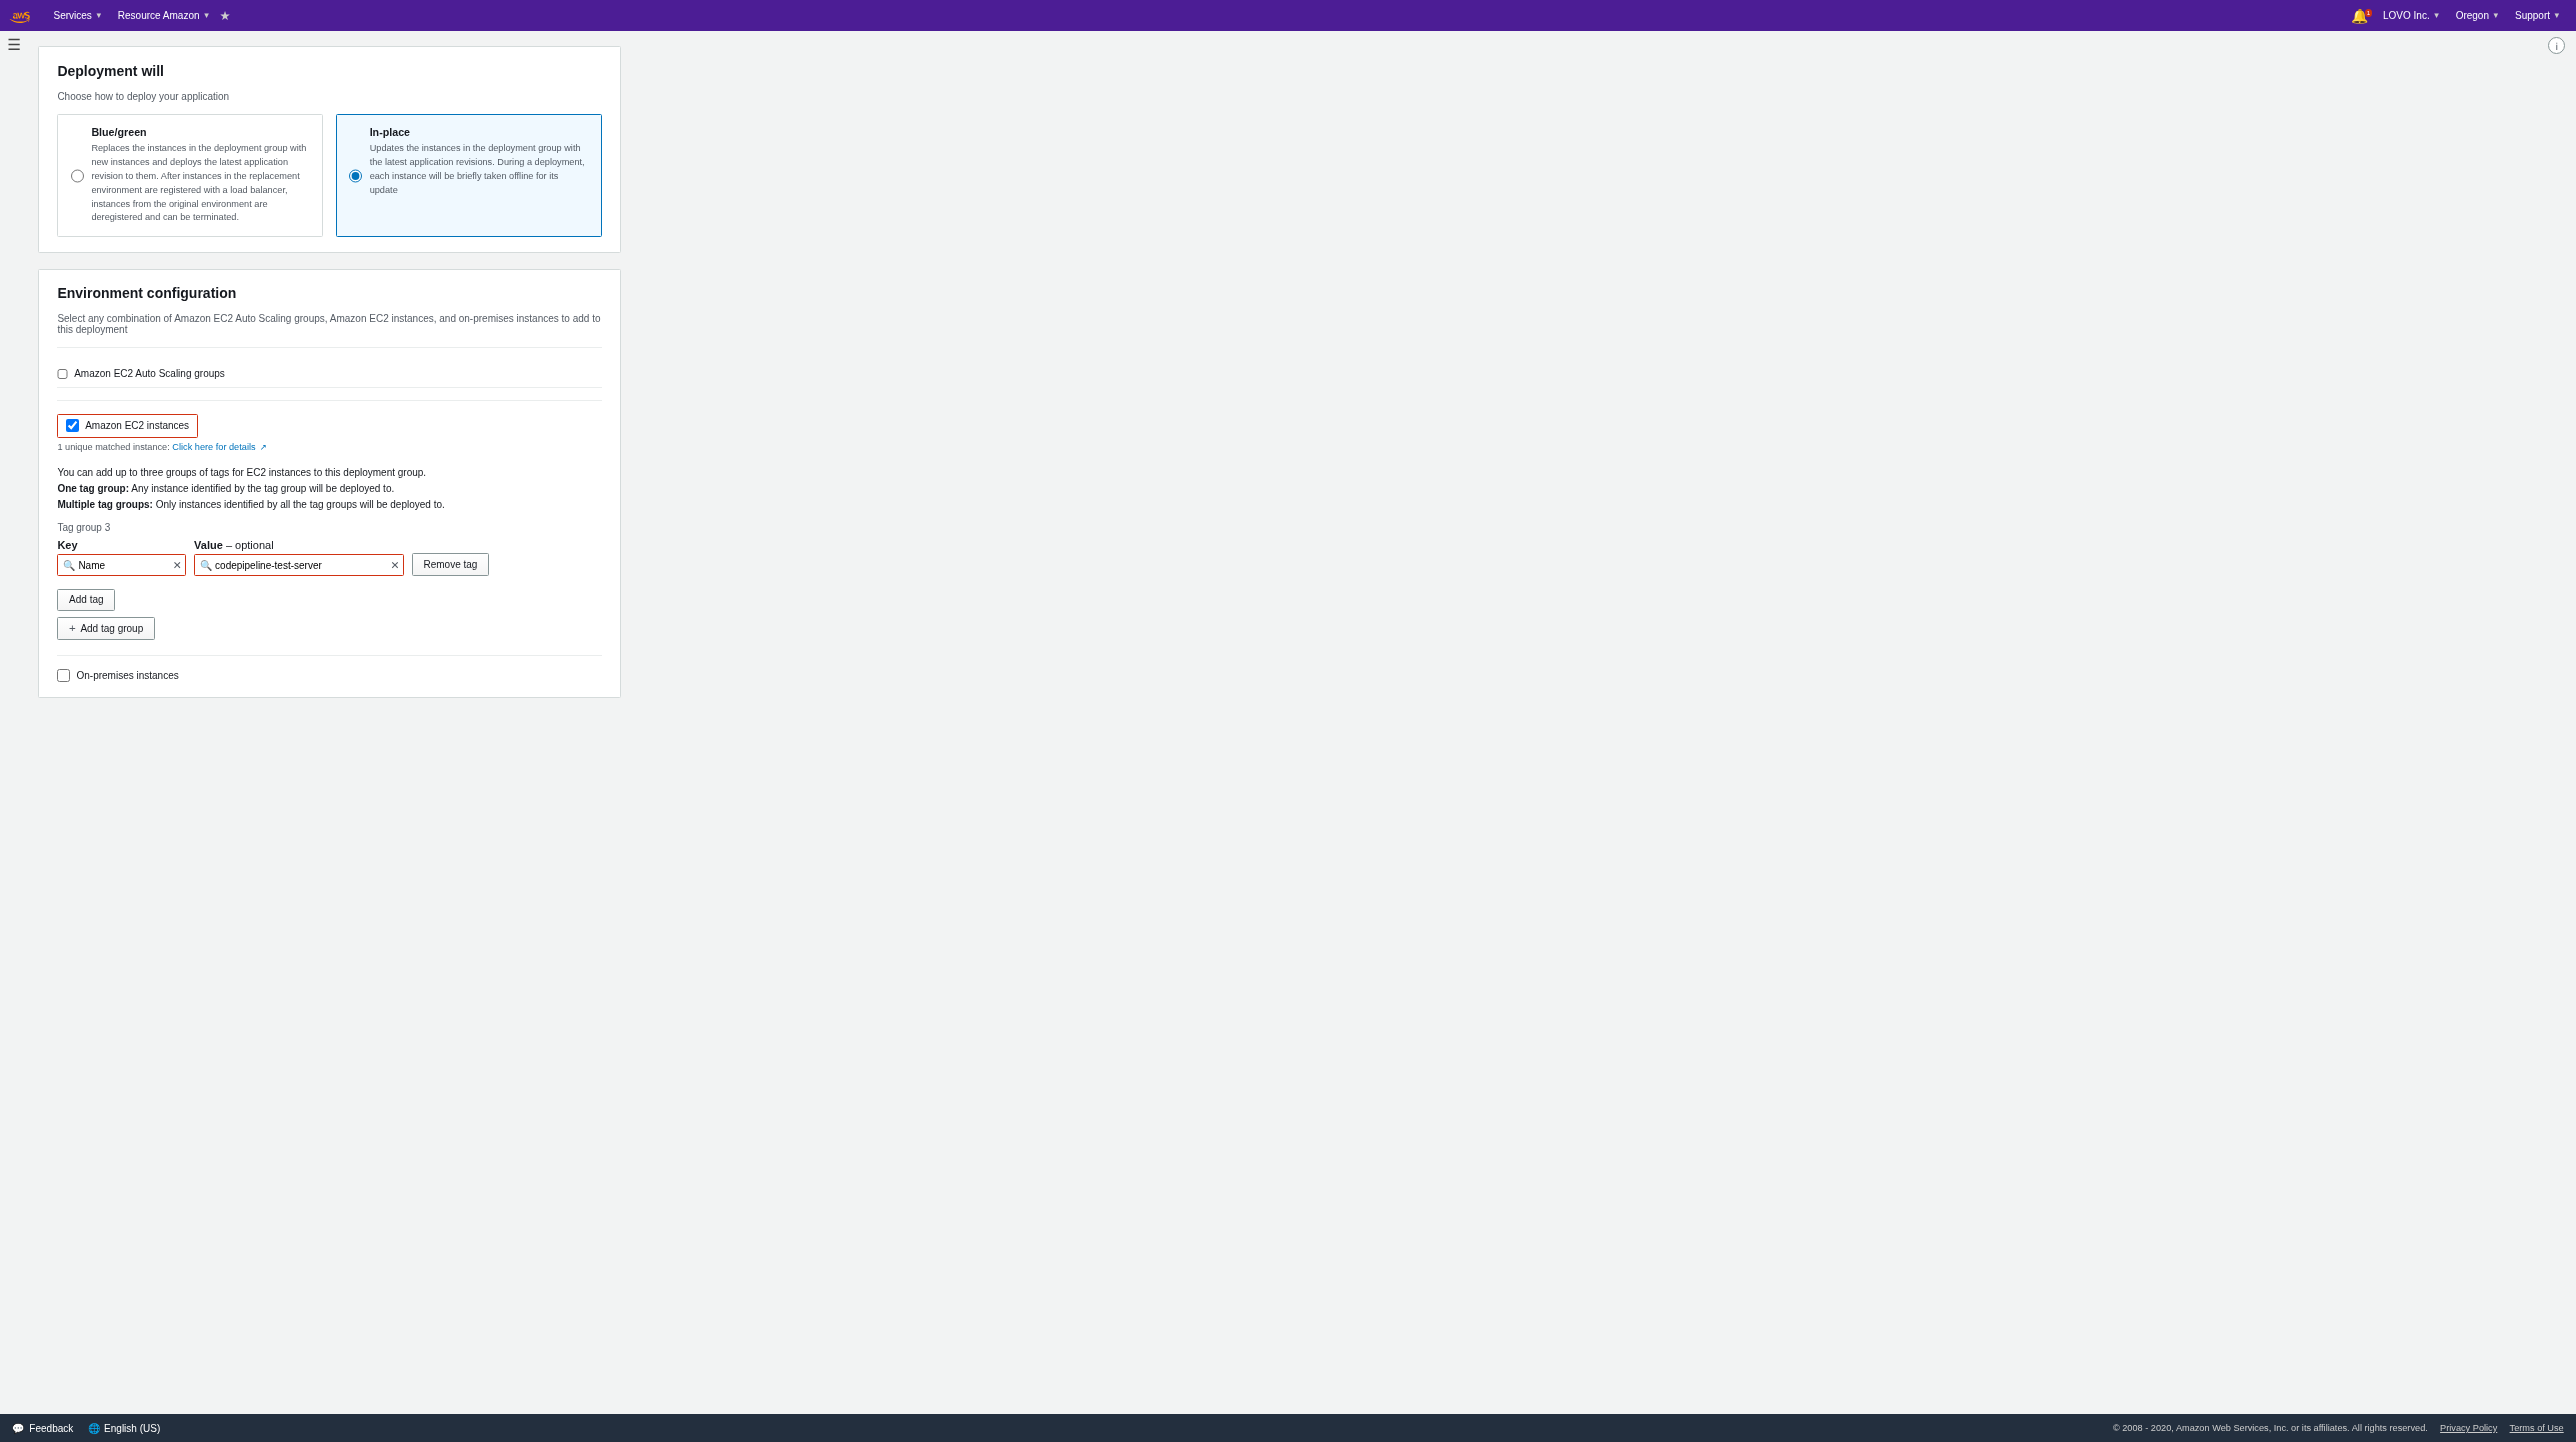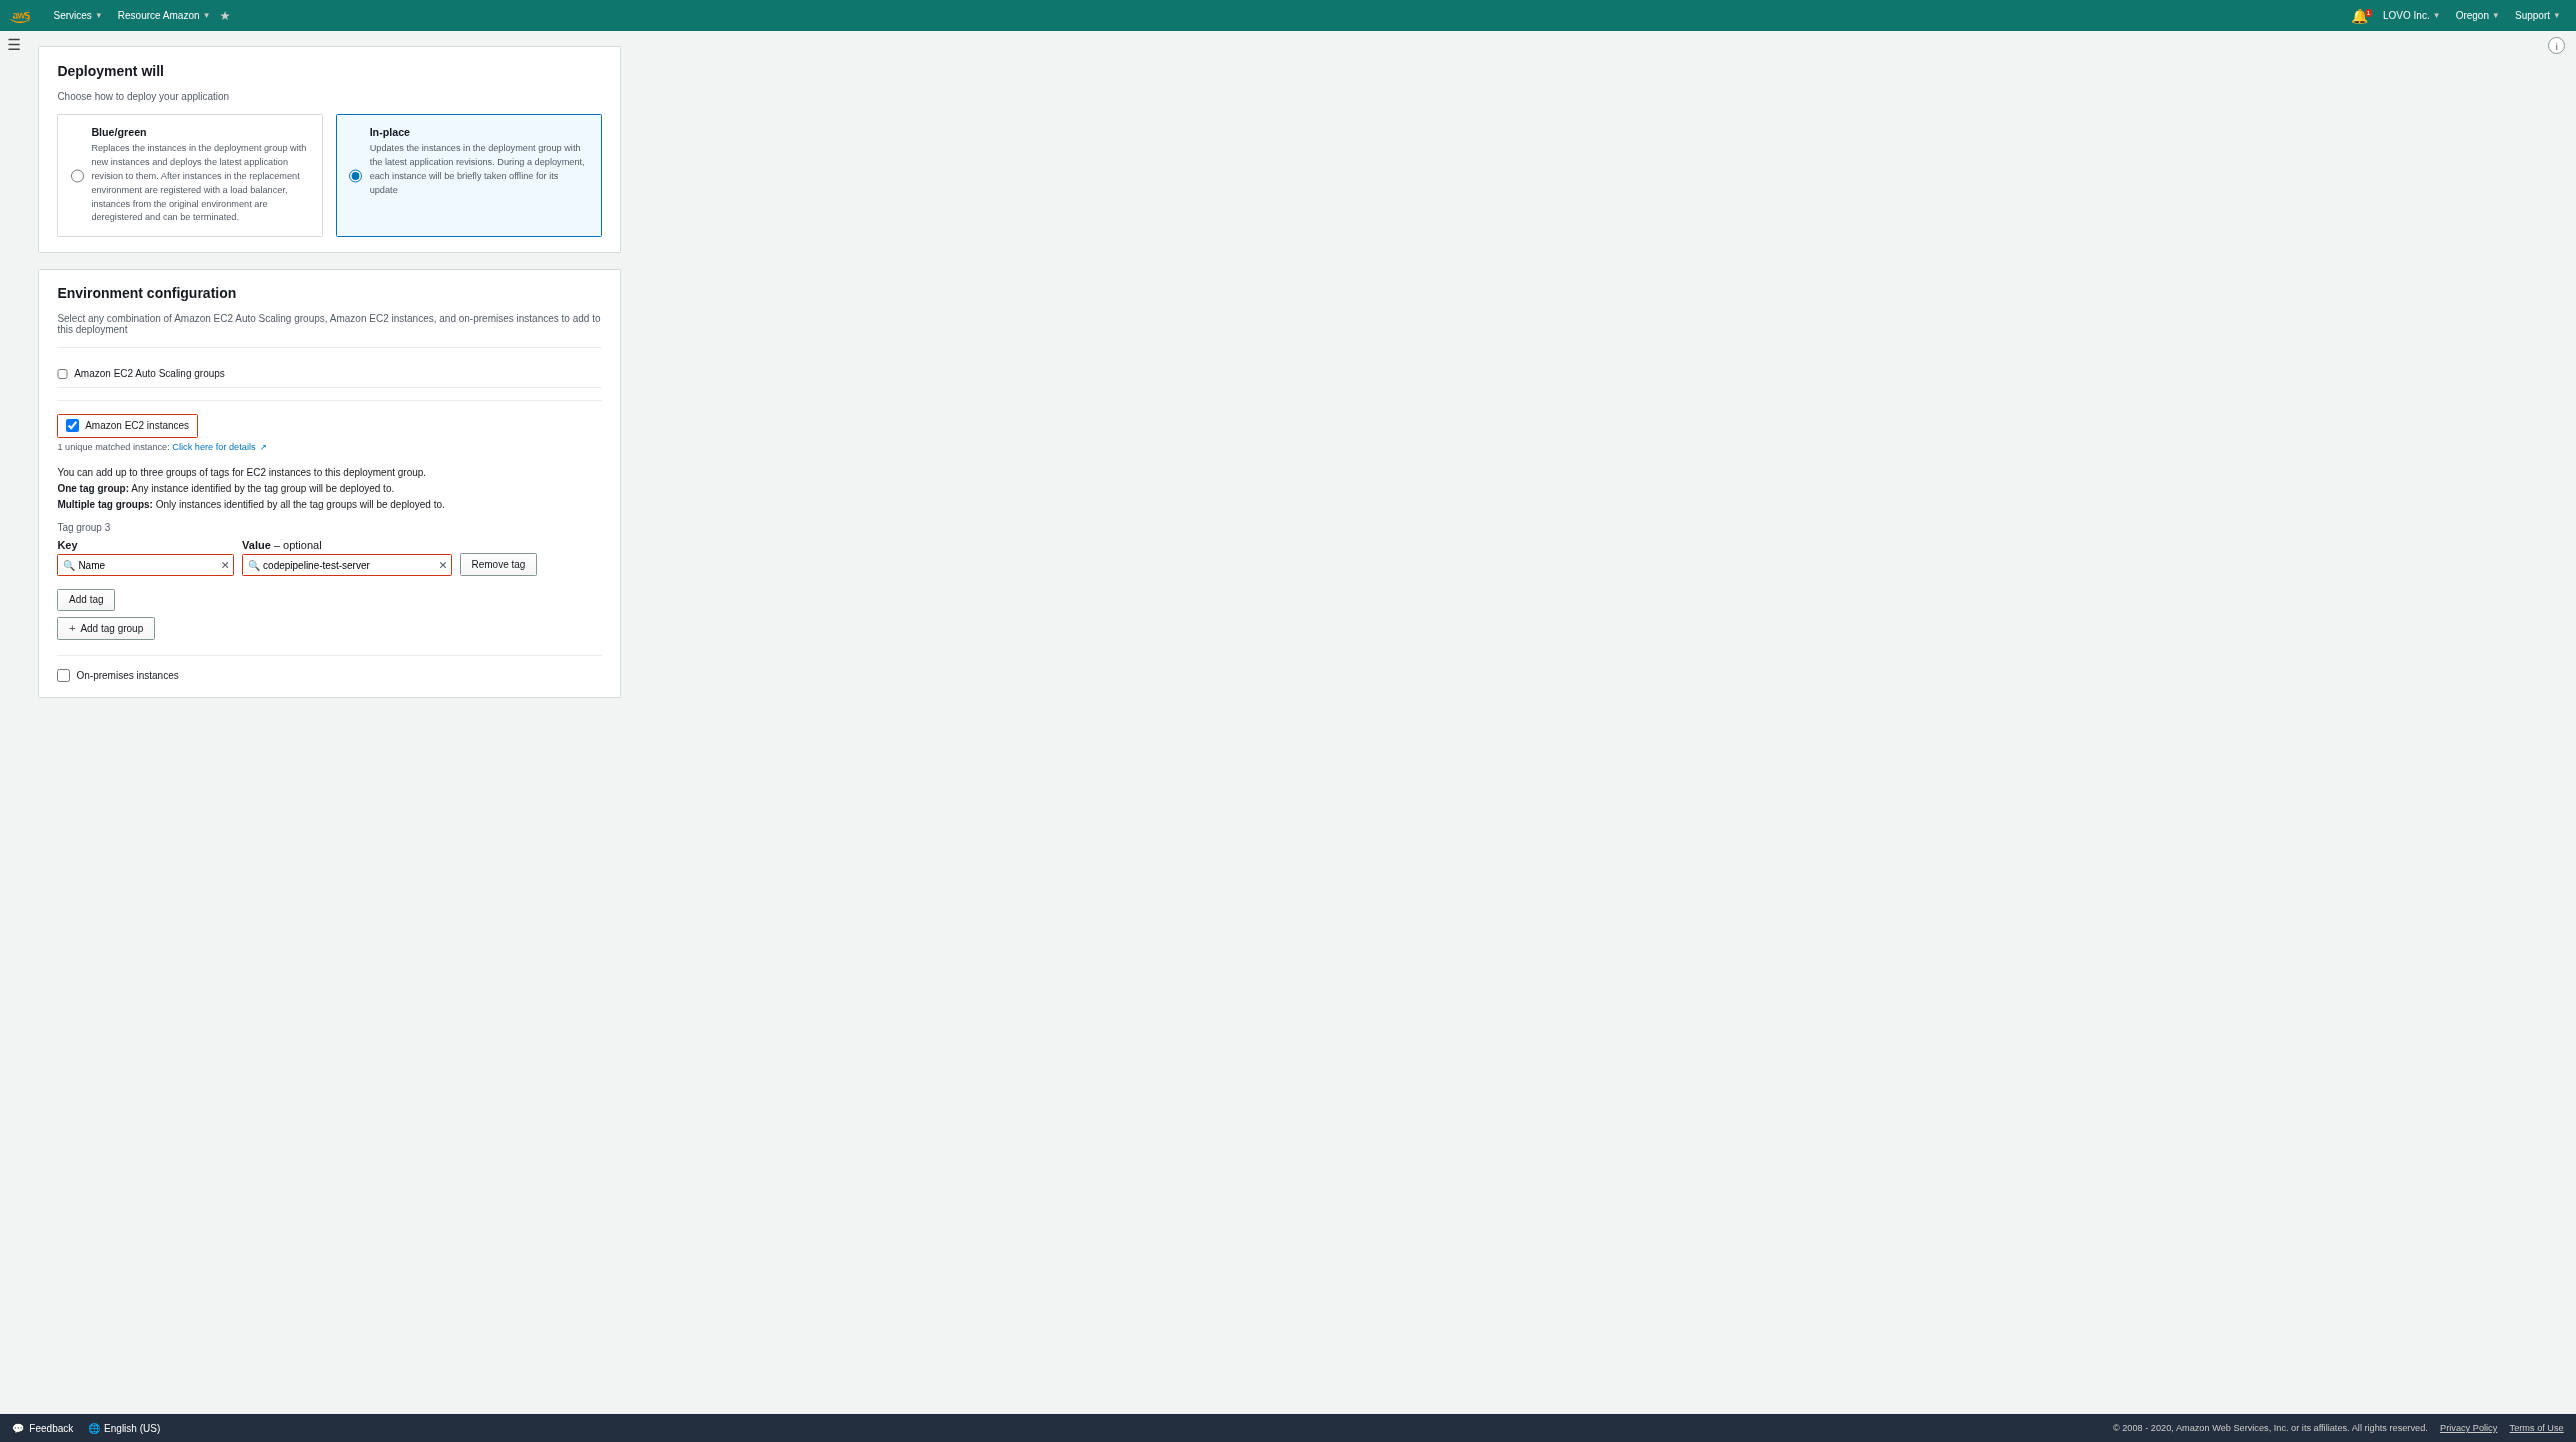--- a/index.html
+++ b/index.html
@@ -1,20 +1,20 @@
 <!DOCTYPE html>
 <html style="font-size:12.3px"><head>
   <meta charset="utf-8">
   <style>
     * { box-sizing: border-box; margin: 0; padding: 0; }
     body { font-family: "Amazon Ember", Arial, sans-serif; font-size: 10.7px; background: #f2f3f3; color: #16191f; }
 
     
     .top-nav {
-      background: #0f766e;
+      background: #4c1d95;
       height: 31px;
       display: flex;
       align-items: center;
       padding: 0 9.2px;
       gap: 3.1px;
       position: relative;
       z-index: 100;
     }
     .top-nav .aws-logo {
       display: flex; align-items: center; margin-right: 6.1px;
@@ -165,21 +165,21 @@
     }
     .search-input-wrap .search-icon {
       position: absolute; left: 6.1px;
       color: #545b64; font-size: 10px;
     }
     .search-input {
       border: 0.8px solid #d5dbdb;
       border-radius: 1.5px;
       padding: 4.6px 21.5px 4.6px 20px;
       font-size: 10px;
-      width: 177px;
+      width: 129px;
       outline: none;
     }
     .search-input.highlighted { border: 1.5px solid #d13212; }
     .input-clear {
       position: absolute; right: 4.6px;
       color: #545b64; font-size: 10.7px; cursor: pointer;
     }
     .input-wrap-wide .search-input { width: 210px; }
 
     

